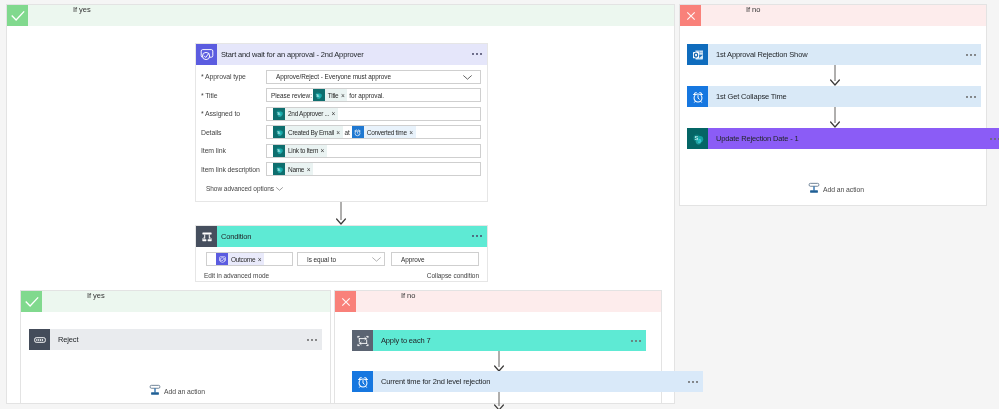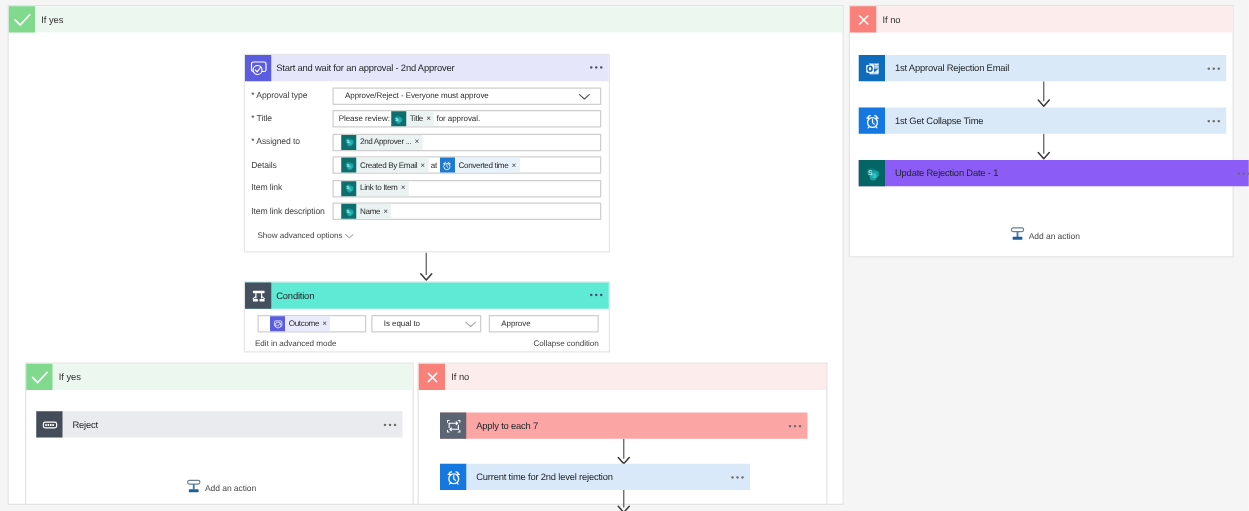--- a/index.html
+++ b/index.html
@@ -2,21 +2,21 @@
 <html><head>
 <meta charset="utf-8">
 <style>
   html,body{margin:0;padding:0;}
   body{width:999px;height:409px;background:#f5f5f5;font-family:"Liberation Sans",sans-serif;
        overflow:hidden;position:relative;}
   .abs{position:absolute;box-sizing:border-box;}
 
   
   .panel{position:absolute;box-sizing:border-box;background:#ffffff;border:1px solid #e3e3e3;}
-  .panel-head{position:absolute;left:0;top:0;height:21px;display:flex;align-items:center;}
+  .panel-head{position:absolute;left:0;top:0;height:21px;display:flex;gap:40px;}
   .panel-head .sq{width:21px;height:21px;flex:none;display:flex;align-items:center;justify-content:center;}
   .panel-head .lbl{font-size:7.5px;color:#333;margin-left:5px;letter-spacing:-.05px;}
   .head-yes{background:#ecf7ef;}
   .head-yes .sq{background:#81d98e;}
   .head-no{background:#fdecec;}
   .head-no .sq{background:#f9817a;}
 
   
   .card{position:absolute;box-sizing:border-box;height:21px;display:flex;align-items:center;}
   .card .ico{width:21px;height:21px;flex:none;display:flex;align-items:center;justify-content:center;}
@@ -81,21 +81,21 @@
     <svg width="14" height="14" viewBox="0 0 14 14">
       <rect x="4.5" y="2.4" width="7.4" height="8.0" fill="#ffffff" opacity=".88"></rect>
       <path d="M4.7 2.8 H11.6 M4.7 4.6 H11.6 M4.7 6.4 H11.6 M4.7 8.2 H11.6 M8.2 2.6 V10.2" stroke="#1a72c0" stroke-width=".55" opacity=".75" fill="none"></path>
       <path d="M4.6 6.9 L11.8 6.9 L11.8 11.4 L4.6 11.4 Z" fill="#dff0fb"></path>
       <path d="M4.6 6.9 L8.2 9.9 L11.8 6.9 Z" fill="#1a6fba"></path>
       <path d="M8.2 9.7 L11.8 11.4 L4.6 11.4 Z" fill="#8fc6ef" opacity=".55"></path>
       <rect x="2.0" y="3.9" width="6.1" height="6.3" rx=".55" fill="#ffffff"></rect>
       <ellipse cx="5.05" cy="7.05" rx="1.62" ry="2.0" fill="none" stroke="#1664ab" stroke-width="1.25"></ellipse>
     </svg>
   </div>
-  <div class="title">1st Approval Rejection Email</div>
+  <div class="title">1st Approval Rejection Show</div>
   <div class="dots">
       <i></i>
       <i></i>
       <i></i>
     </div>
 </div>
 
 <div class="card" style="left:687px;top:86px;width:294px;background:#d9e9f7;">
   <div class="ico" style="background:#1677e0;">
     <svg width="14" height="14" viewBox="0 0 14 14">
@@ -376,21 +376,21 @@
 <div class="panel" style="left:334px;top:290px;width:328px;height:114px;"></div>
 <div class="panel-head head-no" style="left:335px;top:291px;width:326px;">
   <div class="sq">
     <svg width="16" height="16" viewBox="0 0 16 16">
         <path d="M4.3 4.3 L11.7 11.7 M11.7 4.3 L4.3 11.7" fill="none" stroke="#ffffff" stroke-width="1.15" stroke-linecap="butt" opacity=".93"></path>
       </svg>
   </div>
   <div class="lbl">If no</div>
 </div>
 
-<div class="card" style="left:352px;top:330px;width:294px;background:#fca5a5;">
+<div class="card" style="left:352px;top:330px;width:294px;background:#5eead4;">
   <div class="ico" style="background:#5b6472;">
     <svg width="14" height="14" viewBox="0 0 14 14">
       <path d="M3.3 4.6 H10.1 M10.1 4.6 L8.9 3.5 M10.1 4.6 L8.9 5.7" stroke="#ffffff" stroke-width=".9" fill="none" stroke-linecap="round" stroke-linejoin="round"></path>
       <path d="M10.7 9.4 H3.9 M3.9 9.4 L5.1 8.3 M3.9 9.4 L5.1 10.5" stroke="#ffffff" stroke-width=".9" fill="none" stroke-linecap="round" stroke-linejoin="round"></path>
       <path d="M3.3 4.6 V8.0 M10.7 9.4 V6.0" stroke="#ffffff" stroke-width=".9" fill="none" stroke-linecap="round"></path>
       <path d="M2.0 2.4 H3.3 M2.0 2.4 V3.7 M11.9 2.4 H10.6 M11.9 2.4 V3.7 M2.0 11.6 H3.3 M2.0 11.6 V10.3 M11.9 11.6 H10.6 M11.9 11.6 V10.3" stroke="#ffffff" stroke-width=".85" fill="none" stroke-linecap="round"></path>
     </svg>
   </div>
   <div class="title">Apply to each 7</div>
   <div class="dots">
@@ -398,21 +398,21 @@
       <i></i>
       <i></i>
     </div>
 </div>
 
 <svg class="arrow" style="left:493px;top:351px;" width="12" height="21" viewBox="0 0 12 21">
   <path d="M6 0 L6 16" stroke="#605e5c" stroke-width="1" fill="none"></path>
   <path d="M1.6 15 L6 20 L10.4 15" stroke="#3b3a39" stroke-width="1.2" fill="none" stroke-linecap="round" stroke-linejoin="round"></path>
 </svg>
 
-<div class="card" style="left:352px;top:371px;width:248px;background:#d9e9f9;">
+<div class="card" style="left:352px;top:371px;width:351px;background:#d9e9f9;">
   <div class="ico" style="background:#1677e0;">
     <svg width="14" height="14" viewBox="0 0 14 14">
       <path d="M3.35 4.35 A2.0 2.0 0 0 1 5.2 2.5 M10.65 4.35 A2.0 2.0 0 0 0 8.8 2.5" stroke="#ffffff" stroke-width="1.05" fill="none" stroke-linecap="round"></path>
       <path d="M2.55 4.5 H4.25 M9.75 4.5 H11.45" stroke="#ffffff" stroke-width="1.0" stroke-linecap="round"></path>
       <circle cx="7" cy="8.0" r="3.95" fill="none" stroke="#ffffff" stroke-width="1.05"></circle>
       <path d="M7 5.5 L7 8.1 L8.3 9.2" stroke="#ffffff" stroke-width=".95" stroke-linecap="round" stroke-linejoin="round" fill="none"></path>
       <path d="M4.35 11.3 L3.5 12.3 M9.65 11.3 L10.5 12.3" stroke="#ffffff" stroke-width=".9" stroke-linecap="round"></path>
     </svg>
   </div>
   <div class="title">Current time for 2nd level rejection</div>

